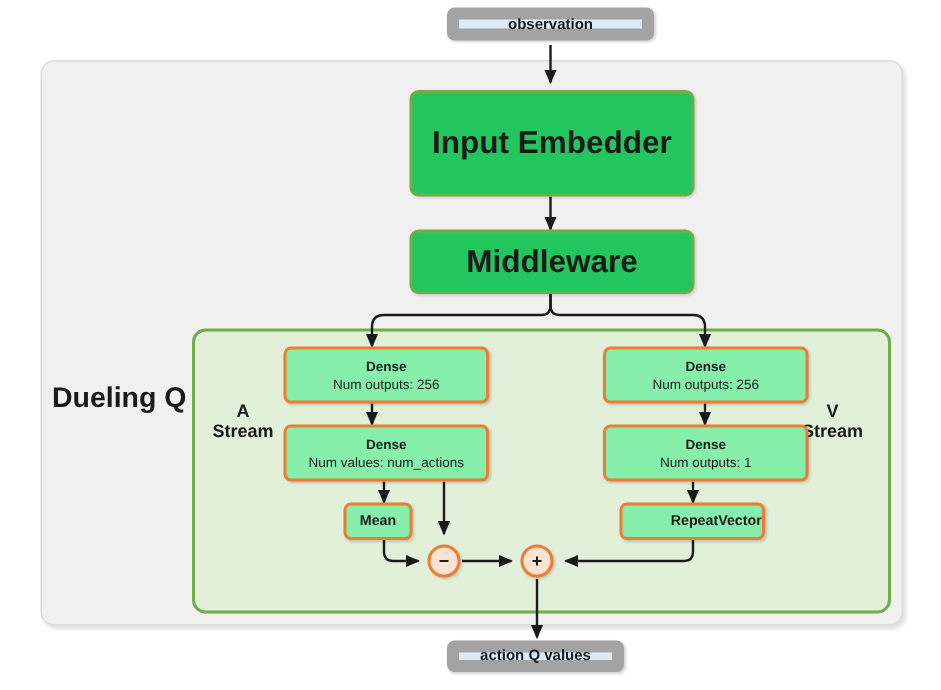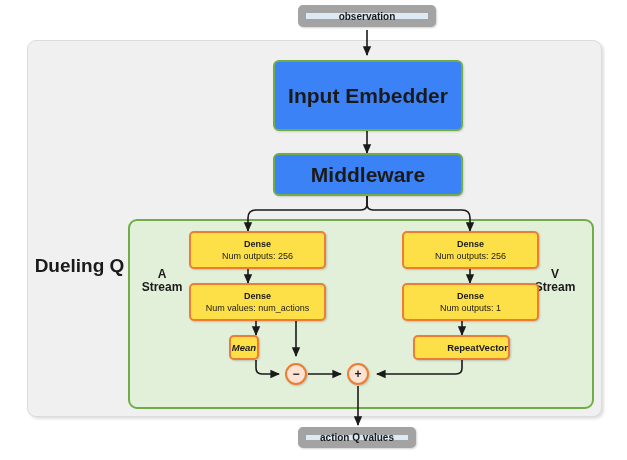--- a/index.html
+++ b/index.html
@@ -75,30 +75,30 @@
   .node-blue {
     background: #dceaf6;
     border: 8px solid #a3a3a3;
     border-radius: 5px;
     font-size: 10px;
     font-weight: bold;
     box-shadow: 1px 1px 2px rgba(0,0,0,0.18);
   }
 
   .node-green {
-    background: #3b82f6;
+    background: #22c55e;
     border: 2px solid #70ad47;
     border-radius: 6px;
     font-size: 21px;
     font-weight: bold;
     box-shadow: 1px 1px 2px rgba(0,0,0,0.15);
   }
 
   .node-orange {
-    background: #fde047;
+    background: #86efac;
     border: 2px solid #ed7d31;
     border-radius: 5px;
     box-shadow: 1px 1px 2px rgba(0,0,0,0.18);
   }
 
   .node-orange .n-title {
     font-size: 9px;
     font-weight: bold;
     line-height: 12px;
   }
@@ -218,21 +218,21 @@
   <div class="node node-orange" style="left:189px; top:231px; width:137px; height:38px;">
     <span class="n-title">Dense</span>
     <span class="n-sub">Num outputs: 256</span>
   </div>
 
   <div class="node node-orange" style="left:189px; top:283px; width:137px; height:38px;">
     <span class="n-title">Dense</span>
     <span class="n-sub">Num values: num_actions</span>
   </div>
 
-  <div class="node node-orange single" style="left:229px; top:335px; width:30px; height:25px;font-style:italic;">
+  <div class="node node-orange single" style="left:229px; top:335px; width:46px; height:25px;">
     <span class="n-title">Mean</span>
   </div>
 
   <div class="node node-orange" style="left:402px; top:231px; width:137px; height:38px;">
     <span class="n-title">Dense</span>
     <span class="n-sub">Num outputs: 256</span>
   </div>
 
   <div class="node node-orange" style="left:402px; top:283px; width:137px; height:38px;">
     <span class="n-title">Dense</span>

